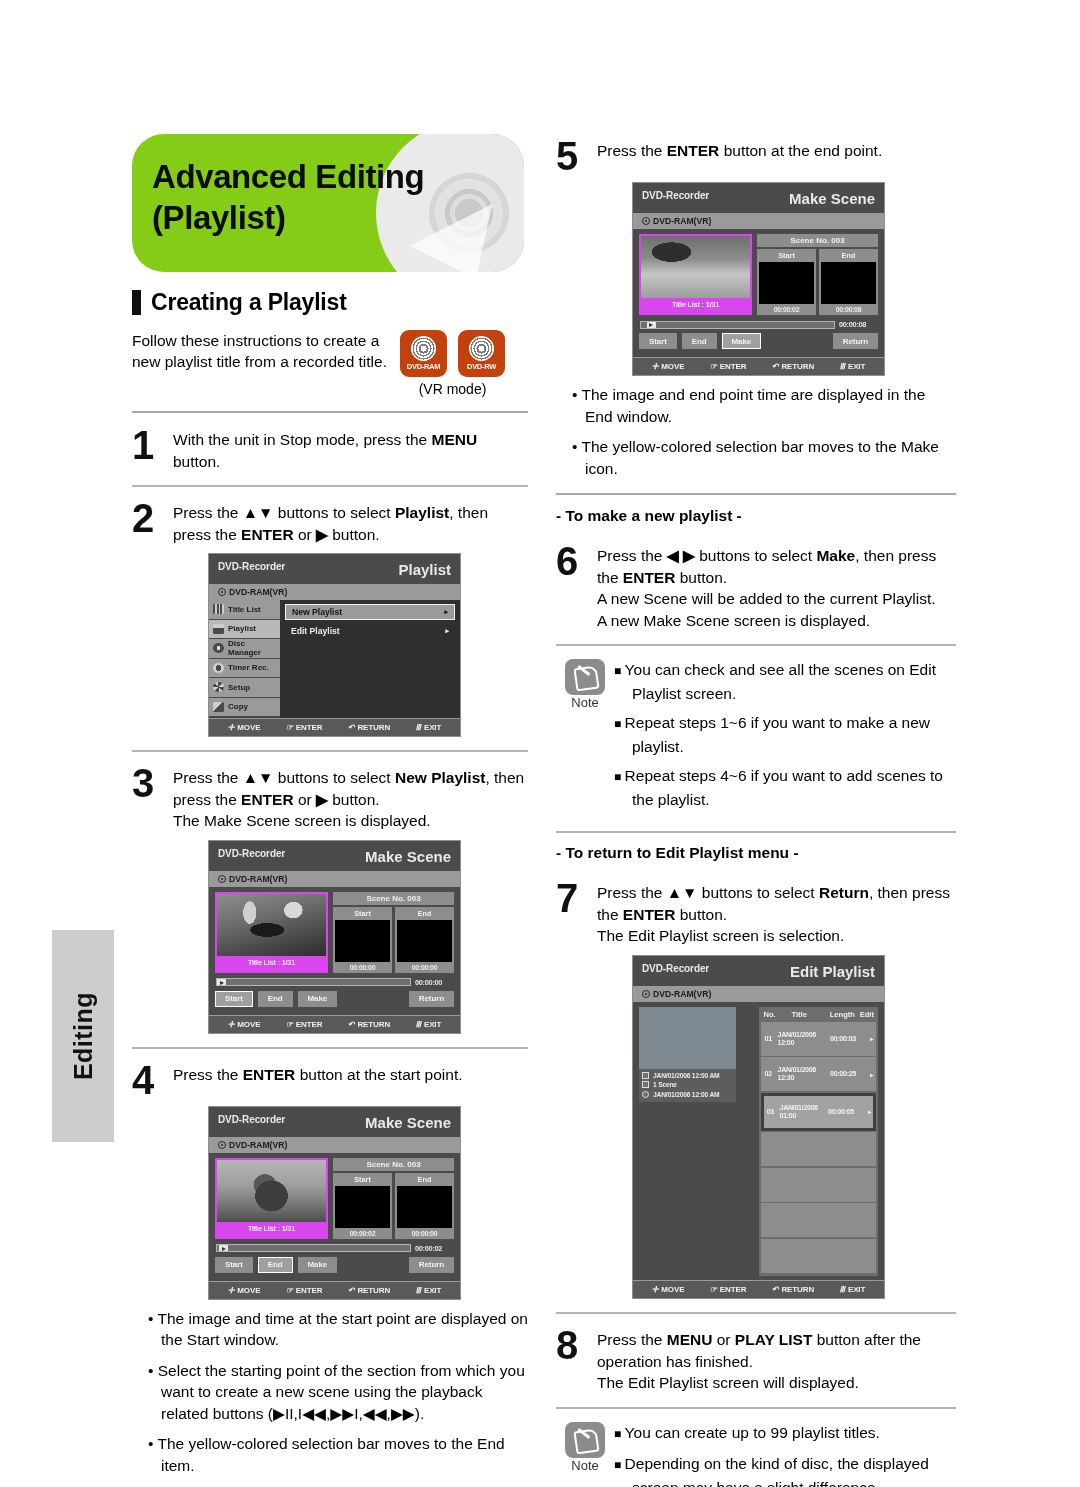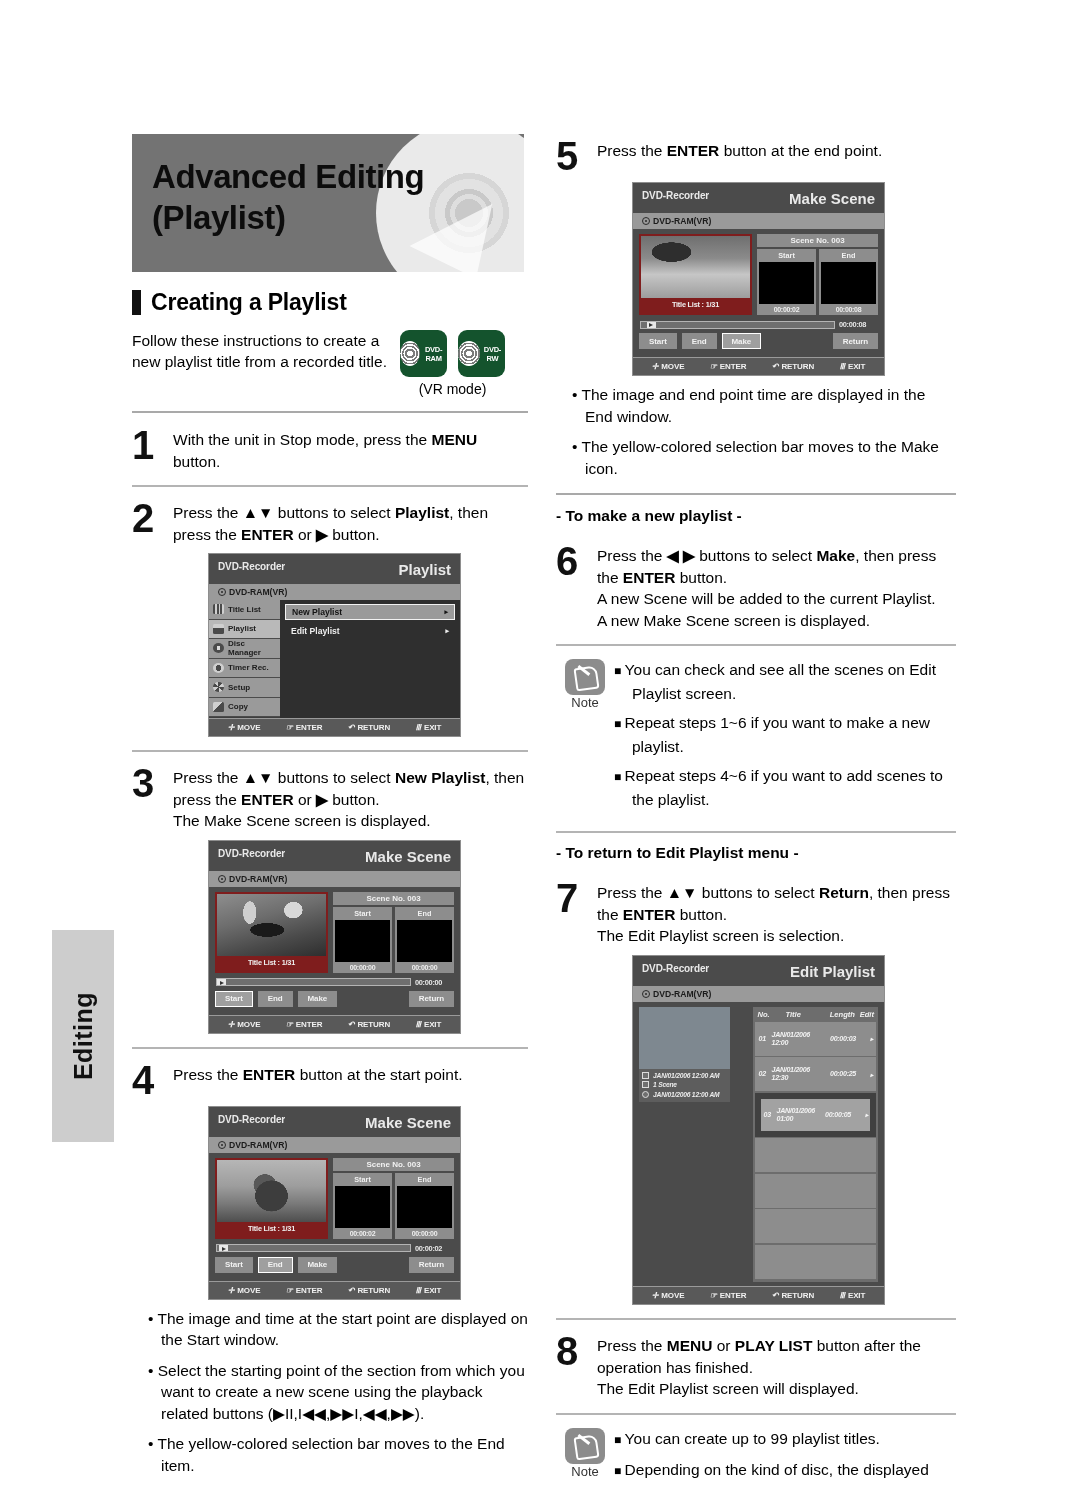--- a/index.html
+++ b/index.html
@@ -32,22 +32,23 @@
   
   .page { position: absolute; left: 0; top: 0; width: 1080px; height: 1487px; }
 
   .col-left  { position: absolute; left: 132px; top: 134px; width: 396px; }
   .col-right { position: absolute; left: 556px; top: 134px; width: 400px; }
 
   
   .banner {
     position: relative;
     width: 392px; height: 138px;
-    background: #737373;
+    background: #84cc16;
     overflow: hidden;
+    border-radius: 32px;
   }
   .banner h1 {
     position: absolute; left: 20px; top: 22px;
     font-size: 33px; line-height: 41px;
     font-weight: bold; letter-spacing: -0.4px;
     color: #0c0c0c;
     z-index: 3;
   }
   .disc-art {
     position: absolute; right: -38px; top: -14px;
@@ -75,22 +76,22 @@
   .sec-bar { width: 9px; height: 25px; background: #111; margin-right: 10px; }
   .sec-head span { font-size: 23px; font-weight: bold; letter-spacing: -0.2px; }
 
   .intro-wrap { display: flex; align-items: flex-start; }
   .intro-text { font-size: 15.5px; line-height: 21px; width: 262px; }
 
   .disc-badges { margin-left: 6px; text-align: center; }
   .badge-row { display: flex; gap: 11px; }
   .disc-badge {
     width: 47px; height: 47px; border-radius: 9px;
-    background: #14532d;
-    display: flex; flex-direction: row;
+    background: #c2410c;
+    display: flex; flex-direction: column;
     align-items: center; justify-content: center;
     color: #fff;
   }
   .disc-badge .ring {
     width: 25px; height: 25px; border-radius: 50%;
     background: radial-gradient(circle, #fff 0 3px, #7b7b7b 3px 5px,
                 #fff 5px 6.5px, #7b7b7b 6.5px 8px, #fff 8px 9.5px,
                 #7b7b7b 9.5px 11px, #fff 11px 12.5px);
     margin-bottom: 1px;
   }
@@ -225,21 +226,21 @@
     margin-bottom: 3px;
   }
   .menu-row.sel { background: #9a9a9a; color: #141414; border: 1px solid #f2f2f2; }
   .menu-row .arrow { font-size: 7px; }
 
   
   .osd-scene { background: #4b4b4b; padding: 5px 6px 4px 6px; }
   .scene-top { display: flex; gap: 5px; }
   .preview {
     width: 113px;
-    background: #7f1d1d; padding: 2px;
+    background: #d946ef; padding: 2px;
   }
   .preview .thumb { width: 100%; height: 62px; position: relative; overflow: hidden; }
   .preview .cap {
     text-align: center; font-size: 7.3px; font-weight: bold;
     color: #f0f0f0; padding-top: 2px; letter-spacing: -0.2px;
   }
 
   .scene-right { flex: 1; }
   .scene-no {
     background: #8d8d8d; text-align: center;
@@ -280,21 +281,21 @@
   .sbtn {
     background: #8d8d8d; color: #f2f2f2;
     font-size: 8px; font-weight: bold;
     padding: 2.5px 9px; border: 1px solid transparent;
     letter-spacing: -0.1px;
   }
   .sbtn.sel { background: #9f9f9f; border: 1px solid #ffffff; }
   .sbtn.ret { margin-left: auto; }
 
   
-  .osd-edit { background: #4b4b4b; padding: 5px 6px 4px 6px; display: flex; gap: 23px; font-style: italic; }
+  .osd-edit { background: #4b4b4b; padding: 5px 6px 4px 6px; display: flex; gap: 23px; }
   .edit-left { width: 104px; }
   .edit-left .thumb { width: 100%; height: 62px; overflow: hidden; position: relative; background:#7e8890; }
   .edit-meta { background: #5d5d5d; padding: 3px 3px 2px 3px; }
   .edit-meta div {
     display: flex; align-items: center; gap: 4px;
     font-size: 6.7px; font-weight: bold; color: #ececec;
     margin-bottom: 2.5px; letter-spacing: -0.2px;
   }
   .mico {
     width: 7px; height: 7px; flex: none;
@@ -312,21 +313,21 @@
   .ep-head .c-len { width: 36px; text-align: right; }
   .ep-head .c-ed  { width: 19px; text-align: right; }
   .ep-row {
     display: flex; align-items: center;
     height: 12.4px; background: #8d8d8d;
     font-size: 7.1px; font-weight: bold; color: #f3f3f3;
     margin-bottom: 1.5px; padding: 16px 2px;
     letter-spacing: -0.3px;
     border: 1px solid transparent;
   }
-  .ep-row.sel { background: #a2a2a2; border: 6px solid #404040; }
+  .ep-row.sel { background: #a2a2a2; border: 3px solid #404040; }
   .ep-row.empty { background: #8d8d8d; }
   .ep-row .c-no  { width: 13px; }
   .ep-row .c-ti  { flex: 1; }
   .ep-row .c-len { width: 36px; text-align: right; }
   .ep-row .c-ed  { width: 17px; text-align: right; font-size: 6px; }
 
   
   .osd-bar {
     display: flex; justify-content: space-around; align-items: center;
     background: #595959; border-top: 1px solid #9a9a9a;

